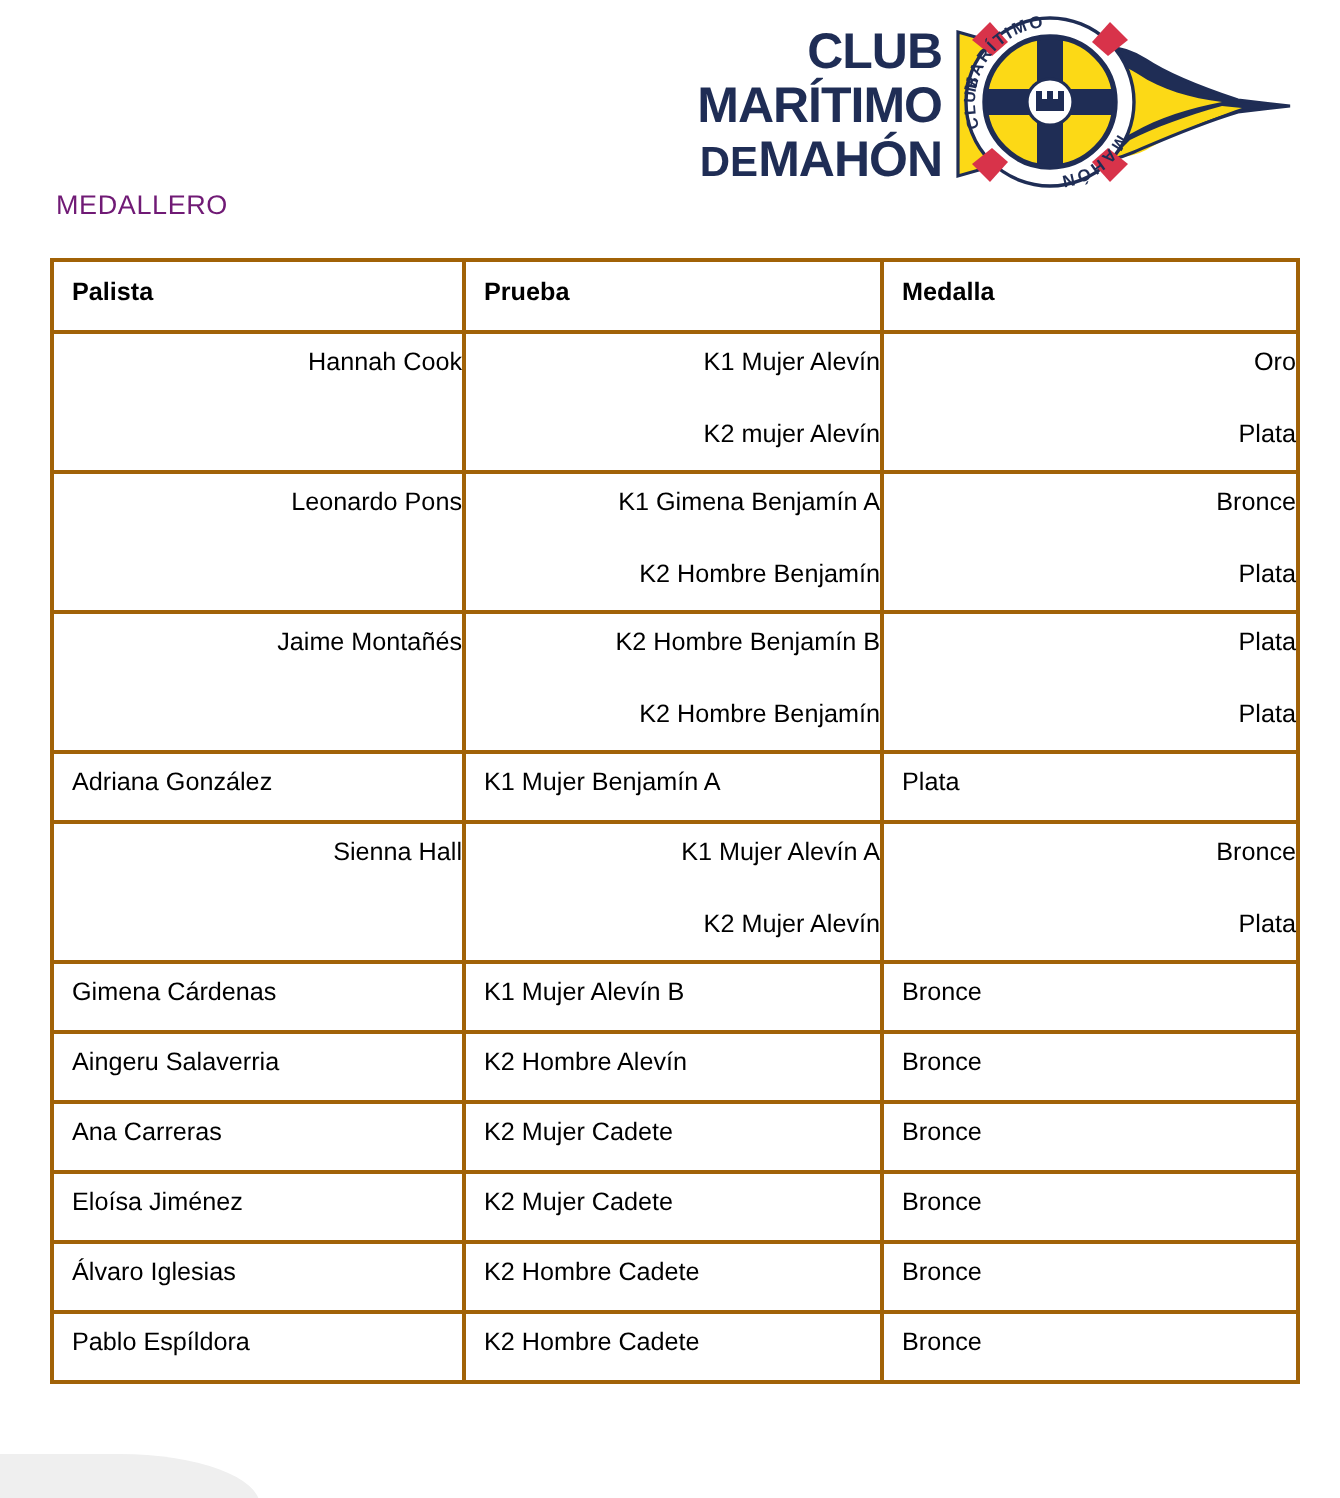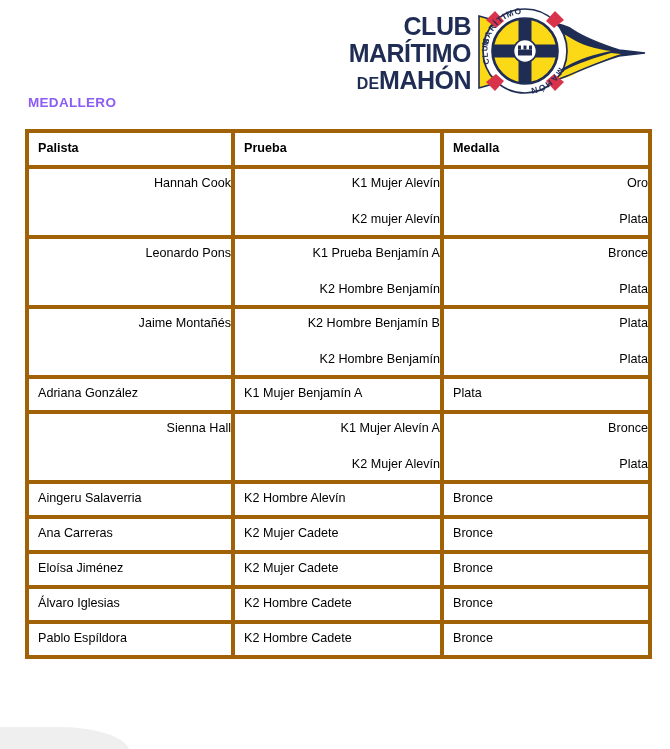--- a/index.html
+++ b/index.html
@@ -33,57 +33,57 @@
     width: 140px;
     text-align: right;
     color: #1f2d55;
     font-weight: bold;
     letter-spacing: -0.5px;
     line-height: 1;
   }
   .logo-line1 { font-size: 25px; }
   .logo-line2 { font-size: 25px; margin-top: 2px; }
   .logo-line3 { font-size: 25px; margin-top: 2px; white-space: nowrap; }
-  .logo-de { font-size: 16px; letter-spacing: 0px; }
+  .logo-de { font-size: 21px; letter-spacing: 0px; }
 
   .emblem {
     position: absolute;
     left: 138px;
     top: 0px;
     width: 192px;
     height: 90px;
   }
 
   
   .page-title {
     position: absolute;
     left: 28px;
     top: 95px;
     font-size: 13.5px;
-    font-weight: bold;
-    color: #8b5cf6;
+    font-weight: normal;
+    color: #701a75;
     letter-spacing: 0.3px;
   }
 
   
   .medal-table {
     position: absolute;
     left: 25px;
     top: 129px;
     width: 623px;
     border-collapse: collapse;
     table-layout: fixed;
   }
   .medal-table col.c1 { width: 206px; }
   .medal-table col.c2 { width: 209px; }
   .medal-table col.c3 { width: 208px; }
 
   .medal-table th,
   .medal-table td {
-    border: 4px solid #a16207;
+    border: 2px solid #a16207;
     text-align: left;
     vertical-align: top;
     font-size: 12.6px;
     color: #000000;
     padding: 8px 0 8px 9px;
     line-height: 1.0;
   }
   .medal-table thead th {
     font-weight: bold;
     height: 36px;
@@ -198,39 +198,44 @@
     </tr>
   </thead>
   <tbody>
       <tr>
         <td class="double">Hannah Cook</td>
         <td class="double"><span>K1 Mujer Alevín</span><span class="l2">K2 mujer Alevín</span></td>
         <td class="double"><span>Oro</span><span class="l2">Plata</span></td>
       </tr>
       <tr>
         <td class="double">Leonardo Pons</td>
-        <td class="double"><span>K1 Prueba Benjamín A</span><span class="l2">K2 Hombre Benjamín</span></td>
+        <td class="double"><span>K1 Gimena Benjamín A</span><span class="l2">K2 Hombre Benjamín</span></td>
         <td class="double"><span>Bronce</span><span class="l2">Plata</span></td>
       </tr>
       <tr>
         <td class="double">Jaime Montañés</td>
         <td class="double"><span>K2 Hombre Benjamín B</span><span class="l2">K2 Hombre Benjamín</span></td>
         <td class="double"><span>Plata</span><span class="l2">Plata</span></td>
       </tr>
       <tr>
         <td class="single">Adriana González</td>
         <td class="single"><span>K1 Mujer Benjamín A</span></td>
         <td class="single"><span>Plata</span></td>
       </tr>
       <tr>
         <td class="double">Sienna Hall</td>
         <td class="double"><span>K1 Mujer Alevín A</span><span class="l2">K2 Mujer Alevín</span></td>
         <td class="double"><span>Bronce</span><span class="l2">Plata</span></td>
       </tr>
       <tr>
+        <td class="single">Gimena Cárdenas</td>
+        <td class="single"><span>K1 Mujer Alevín B</span></td>
+        <td class="single"><span>Bronce</span></td>
+      </tr>
+      <tr>
         <td class="single">Aingeru Salaverria</td>
         <td class="single"><span>K2 Hombre Alevín</span></td>
         <td class="single"><span>Bronce</span></td>
       </tr>
       <tr>
         <td class="single">Ana Carreras</td>
         <td class="single"><span>K2 Mujer Cadete</span></td>
         <td class="single"><span>Bronce</span></td>
       </tr>
       <tr>

